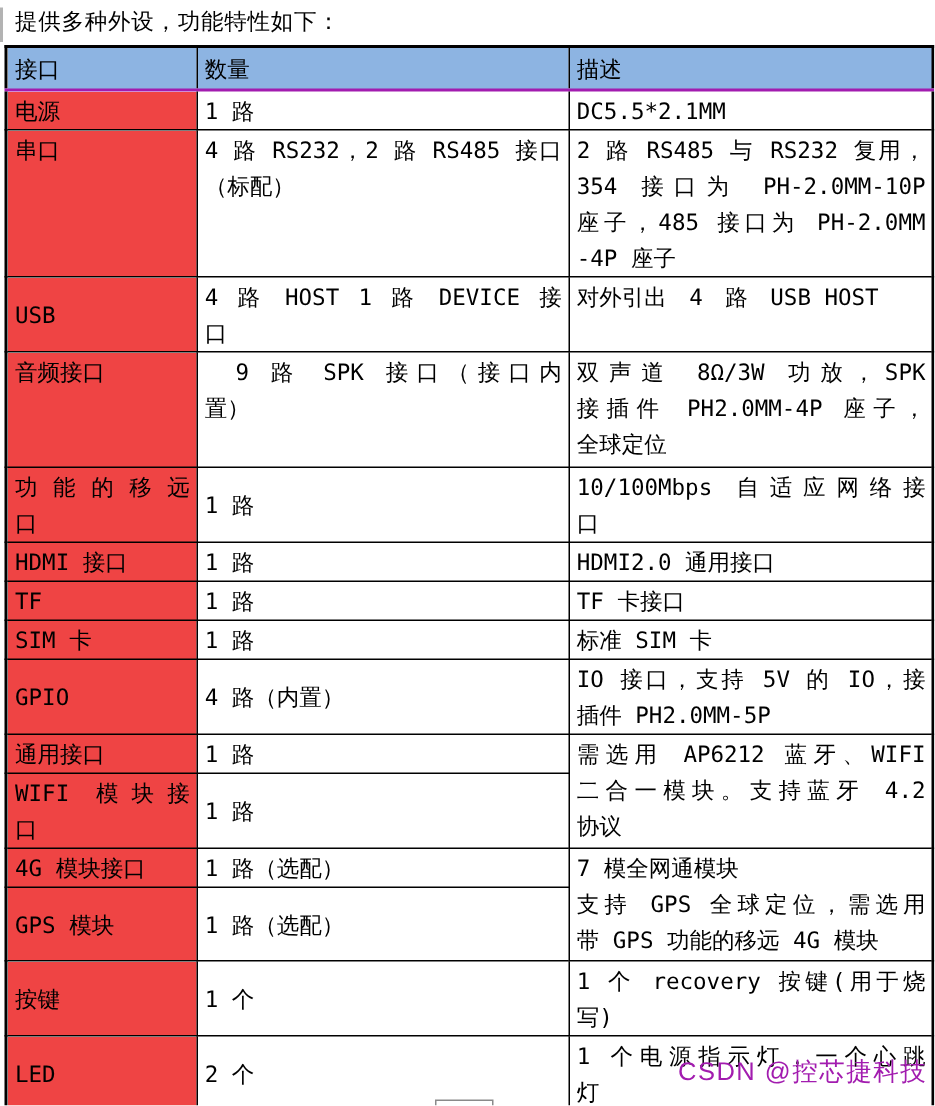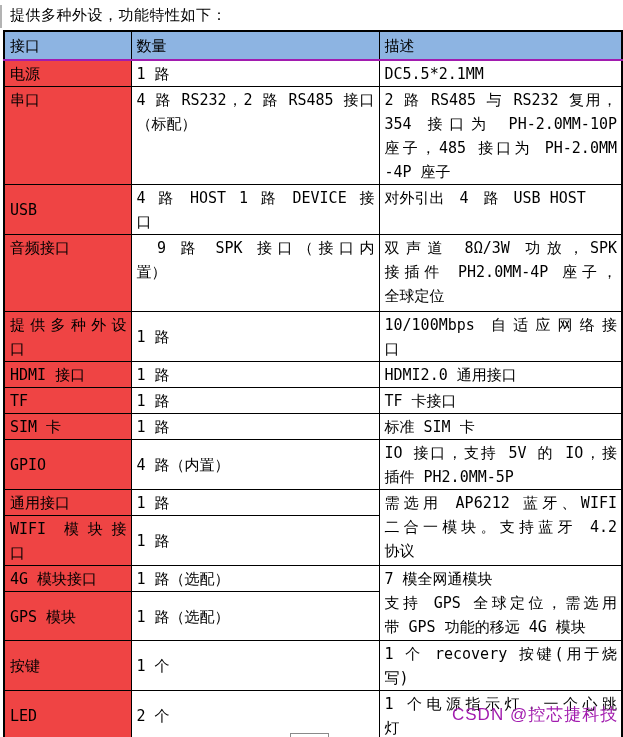--- a/index.html
+++ b/index.html
@@ -115,21 +115,21 @@
             <div class="line"><span>置）</span></div>
           </td>
           <td class="desc vtop">
             <div class="line j"><span>双声道 8Ω/3W 功放，SPK</span></div>
             <div class="line j"><span>接插件 PH2.0MM-4P 座子，</span></div>
             <div class="line"><span>全球定位</span></div>
           </td>
         </tr>
         <tr style="height: 49px;">
           <td class="label">
-            <div class="line j"><span>提供多种外设</span></div>
+            <div class="line j"><span>功能的移远</span></div>
             <div class="line"><span>口</span></div>
           </td>
           <td class="qty">
             <div class="line"><span>1 路</span></div>
           </td>
           <td class="desc vtop">
             <div class="line j"><span>10/100Mbps 自适应网络接</span></div>
             <div class="line"><span>口</span></div>
           </td>
         </tr>

